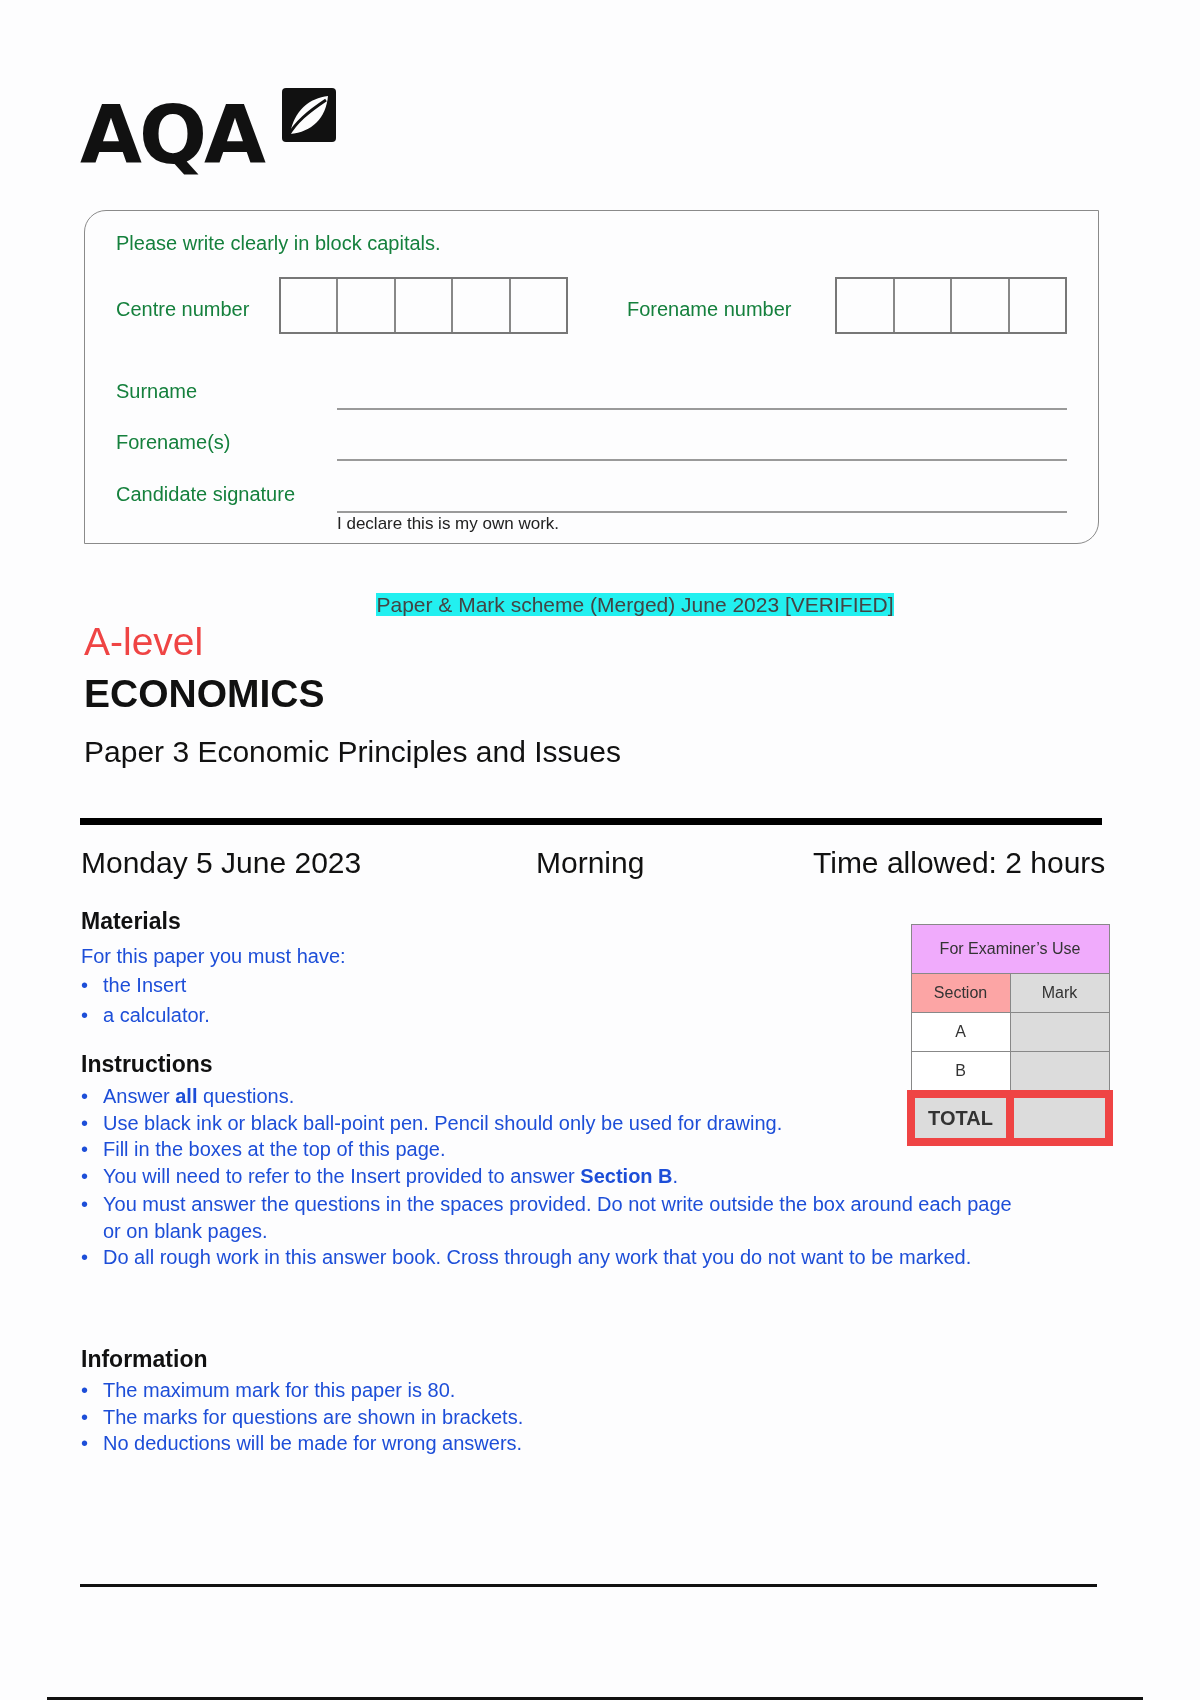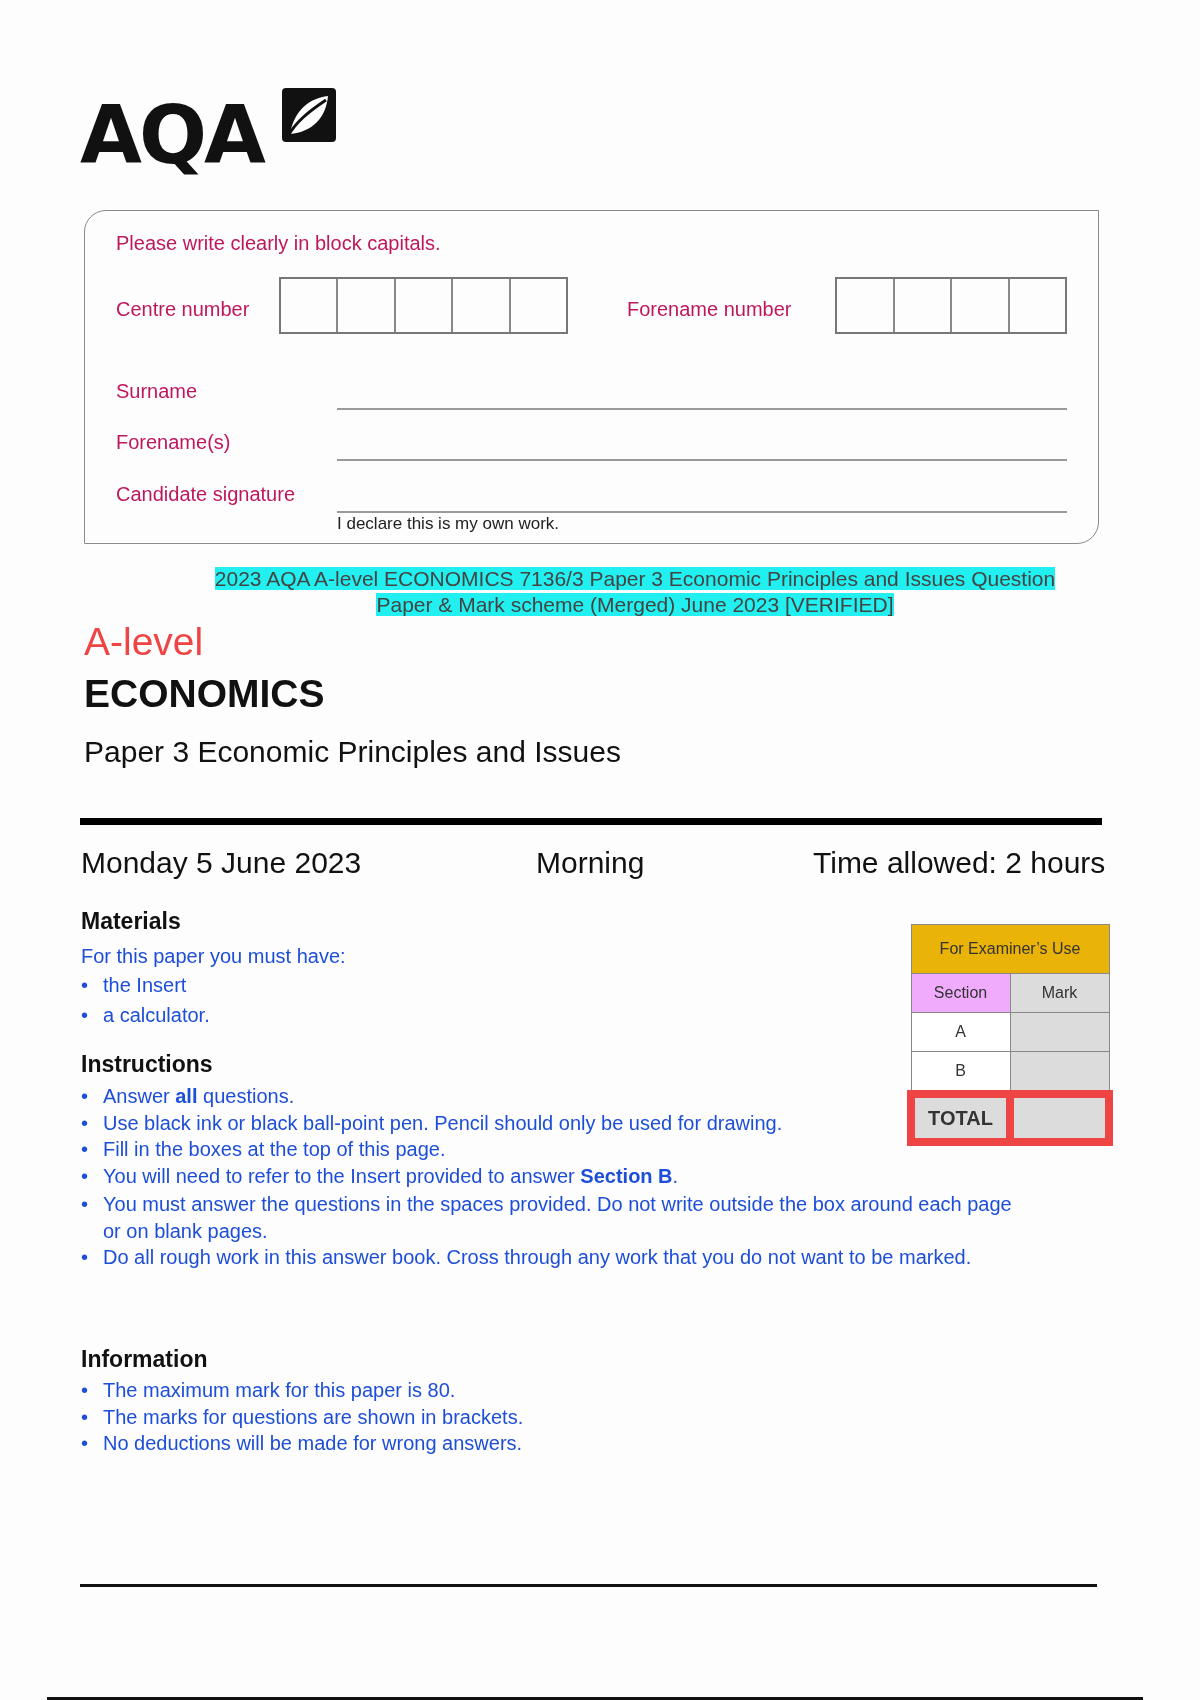--- a/index.html
+++ b/index.html
@@ -13,21 +13,21 @@
   
   .logo { left: 80px; top: 88px; width: 260px; height: 100px; }
   .logo-text { position: absolute; left: 0; top: 8px; font-size: 80px; font-weight: bold; letter-spacing: -3px; color: #111; line-height: 1; font-family: "DejaVu Sans", sans-serif; }
   .logo-mark { position: absolute; left: 202px; top: 0; width: 54px; height: 54px; }
 
   
   .form-box {
     left: 84px; top: 210px; width: 1015px; height: 334px;
     border: 1.5px solid #8a8a8a; border-radius: 22px 0 22px 0; box-sizing: border-box;
   }
-  .lbl { font-size: 20px; color: #be185d; }
+  .lbl { font-size: 20px; color: #15803d; }
   .digit-boxes { display: flex; border: 2px solid #777; box-sizing: border-box; height: 57px; }
   .digit { flex: 1; border-right: 2px solid #888; }
   .digit:last-child { border-right: none; }
   .field-line { height: 0; border-top: 2px solid #9a9a9a; }
 
   .highlight-title {
     left: 185px; top: 566px; width: 900px; text-align: center;
     font-size: 21px; line-height: 26px; color: #444;
   }
   .highlight-title span { background: #22f0f0; }
@@ -43,21 +43,21 @@
   .sec-head { font-size: 23px; font-weight: bold; color: #111; }
   .body-txt { font-size: 20px; color: #1d4ed8; line-height: 26.5px; }
   ul.bullets { list-style: none; margin: 0; padding: 0; }
   ul.bullets li { position: relative; padding-left: 22px; }
   ul.bullets li::before { content: "•"; position: absolute; left: 0; }
 
   
   .exam-table { left: 907px; top: 924px; width: 206px; }
   .exam-table table { border-collapse: collapse; width: 100%; font-size: 16px; }
   .exam-table td { border: 1.5px solid #888; text-align: center; height: 36px; color: #333; }
-  .exam-table .head td { background: #eab308; height: 46px; }
+  .exam-table .head td { background: #f0abfc; height: 46px; }
   .shade { background: #dcdcdc; }
   .total-row td { border: 8px solid #ef4444; height: 38px; font-weight: bold; font-size: 20px; }
 
   .bottom-rule1 { left: 80px; top: 1584px; width: 1017px; height: 3px; background: #111; }
   .bottom-rule2 { left: 47px; top: 1697px; width: 1096px; height: 3px; background: #111; }
 </style>
 </head>
 <body>
 
 <div class="abs logo">
@@ -93,21 +93,21 @@
 <div class="abs field-line" style="left:337px; top:408px; width:730px;"></div>
 
 <div class="abs lbl" style="left:116px; top:431px;">Forename(s)</div>
 <div class="abs field-line" style="left:337px; top:459px; width:730px;"></div>
 
 <div class="abs lbl" style="left:116px; top:483px;">Candidate signature</div>
 <div class="abs field-line" style="left:337px; top:511px; width:730px;"></div>
 <div class="abs" style="left:337px; top:514px; font-size:17px; color:#222;">I declare this is my own work.</div>
 
 <div class="abs highlight-title">
-  <span>2023 AQA A-level ECONOMICS 7136/3 Paper 3 Economic Principles and Issues Question</span><br>
+  <br>
   <span>Paper &amp; Mark scheme (Merged) June 2023 [VERIFIED]</span>
 </div>
 
 <div class="abs h-alevel">A-level</div>
 <div class="abs h-econ">ECONOMICS</div>
 <div class="abs h-paper">Paper 3 Economic Principles and Issues</div>
 
 <div class="abs thick-rule"></div>
 
 <div class="abs date-row" style="left:81px;">Monday 5 June 2023</div>
@@ -140,21 +140,21 @@
   <li>No deductions will be made for wrong answers.</li>
 </ul>
 
 <div class="abs exam-table">
   <table>
     <tbody>
         <tr class="head">
           <td colspan="2">For Examiner’s Use</td>
         </tr>
     <tr>
-      <td style="width:50%; background:#f0abfc;">Section</td>
+      <td style="width:50%; background:#fca5a5;">Section</td>
       <td class="shade">Mark</td>
     </tr>
     <tr>
       <td style="background:#fff;">A</td>
       <td class="shade"></td>
     </tr>
     <tr>
       <td style="background:#fff;">B</td>
       <td class="shade"></td>
     </tr>

